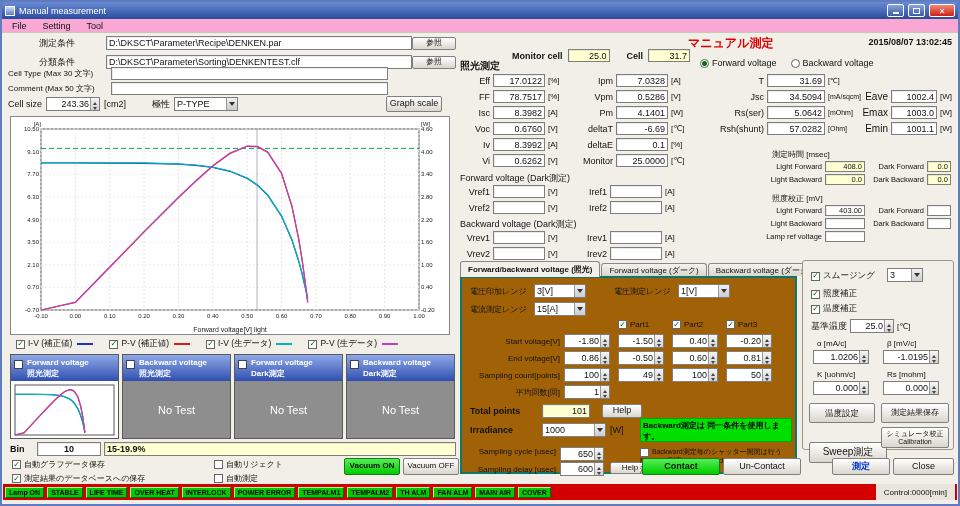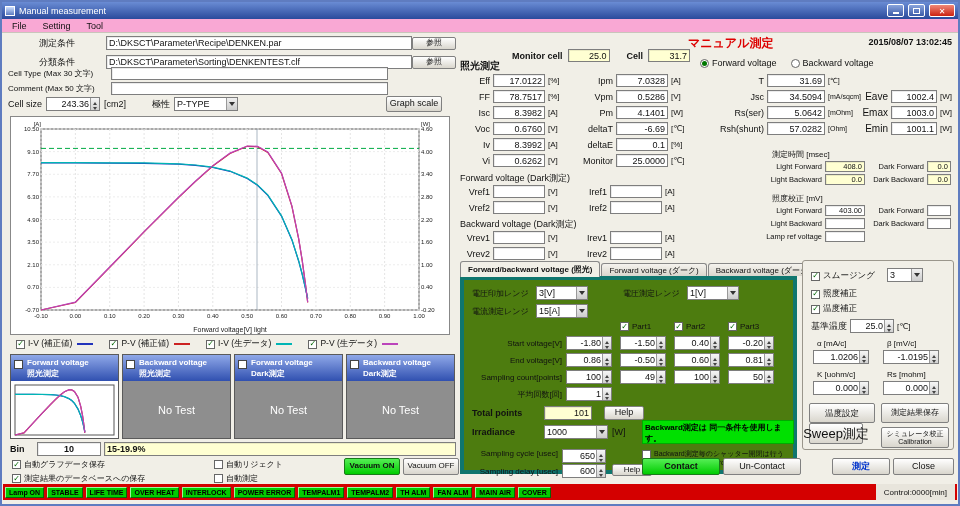--- a/index.html
+++ b/index.html
@@ -79,21 +79,21 @@
 .drow{display:flex;align-items:center;gap:3px;height:13px;margin-bottom:3px}
 .drow .pairwrap{display:flex;align-items:center;gap:3px}
 .dl1{width:30px;text-align:right}
 .dbox{width:52px}
 .du{width:18px;font-size:8px}
 .dl2{width:38px;text-align:right}
 
 .tabs{position:absolute;display:flex;align-items:flex-end}
 .tab{height:13px;display:flex;align-items:center;padding:0 7px;font-size:8px;background:linear-gradient(#f5f3ee,#d9d6cd);border:1px solid #888;border-bottom:none;border-radius:3px 3px 0 0;margin-right:1px;white-space:nowrap}
 .tab[data-active="true"]{height:16px;background:#f1efe7;font-weight:bold;position:relative;z-index:4;margin-bottom:-1px}
-.tabpanel{position:absolute;border:4px solid #0f766e;background:#4d7c0f;z-index:1}
+.tabpanel{position:absolute;border:2px solid #0f766e;background:#a16207;z-index:1}
 .grp{position:absolute;border:1px solid #9a968c;border-radius:3px;background:#f1efe7}
 .prow{display:flex;align-items:center;height:14px;margin-bottom:3px}
 .plab{width:98px;text-align:right;font-size:8px;padding-right:4px;white-space:nowrap}
 .ps{width:46px;margin-right:8px;flex:none}
 .pgroup{display:flex}
 .rlab{font-size:8px;white-space:nowrap}
 .note{position:absolute;background:#00e000;border:1px solid #0a0;color:#000;font-size:8px;line-height:11px;padding:1px 2px;font-weight:bold}
 
 .statusbar{position:absolute;left:1px;right:1px;top:482px;height:16px;background:#d40000;display:flex;align-items:center;padding:0 2px;gap:3px}
 .sitem{background:#00cc00;border:1px solid;border-color:#9cf59c #076607 #076607 #9cf59c;color:#000;font-size:7px;font-weight:bold;padding:1px 3px;white-space:nowrap}
@@ -595,21 +595,21 @@
       <span class="tab" data-active="">Backward voltage (ダーク)</span>
     </div>
 
   <div class="tabpanel" style="left:458px;top:274px;width:337px;height:198px">
     <div class="abs" style="left:8px;top:6px;display:flex;align-items:center">
       <span class="rlab" style="width:64px">電圧印加レンジ</span>
       <span class="dd" style="width:52px">
           <span class="v">3[V]</span>
           <span class="da"></span>
         </span>
-      <span class="rlab" style="width:64px;margin-left:35px">電圧測定レンジ</span>
+      <span class="rlab" style="width:64px;margin-left:28px">電圧測定レンジ</span>
       <span class="dd" style="width:52px">
           <span class="v">1[V]</span>
           <span class="da"></span>
         </span>
     </div>
     <div class="abs" style="left:8px;top:24px;display:flex;align-items:center">
       <span class="rlab" style="width:64px">電流測定レンジ</span>
       <span class="dd" style="width:52px">
           <span class="v">15[A]</span>
           <span class="da"></span>
@@ -807,21 +807,21 @@
     <span class="spin abs" style="left:10px;top:120px;width:56px">
         <span class="v">0.000</span>
         <span class="arr"></span>
       </span>
     <span class="spin abs" style="left:80px;top:120px;width:56px">
         <span class="v">0.000</span>
         <span class="arr"></span>
       </span>
     <span class="btn abs" style="left:6px;top:142px;width:66px;height:20px;font-size:8.5px">温度設定</span>
     <span class="btn abs" style="left:78px;top:142px;width:68px;height:20px;font-size:8px">測定結果保存</span>
-    <span class="btn abs" style="left:6px;top:162px;width:54px;height:21px;font-size:13px">Sweep測定</span>
+    <span class="btn abs" style="left:6px;top:181px;width:78px;height:21px;font-size:10px">Sweep測定</span>
     <span class="btn abs" style="left:78px;top:166px;width:68px;height:21px;font-size:7px;flex-direction:column">
       <span>シミュレータ校正</span>
       <span>Calibration</span>
     </span>
   </div>
 
   <span class="btn green abs" style="left:640px;top:456px;width:78px;height:17px;z-index:6">Contact</span>
   <span class="btn abs" style="left:721px;top:456px;width:78px;height:17px;z-index:6">Un-Contact</span>
   <span class="btn abs b" style="left:830px;top:456px;width:58px;height:17px;color:#0033cc;z-index:6">測定</span>
   <span class="btn abs" style="left:891px;top:456px;width:61px;height:17px;z-index:6">Close</span>

